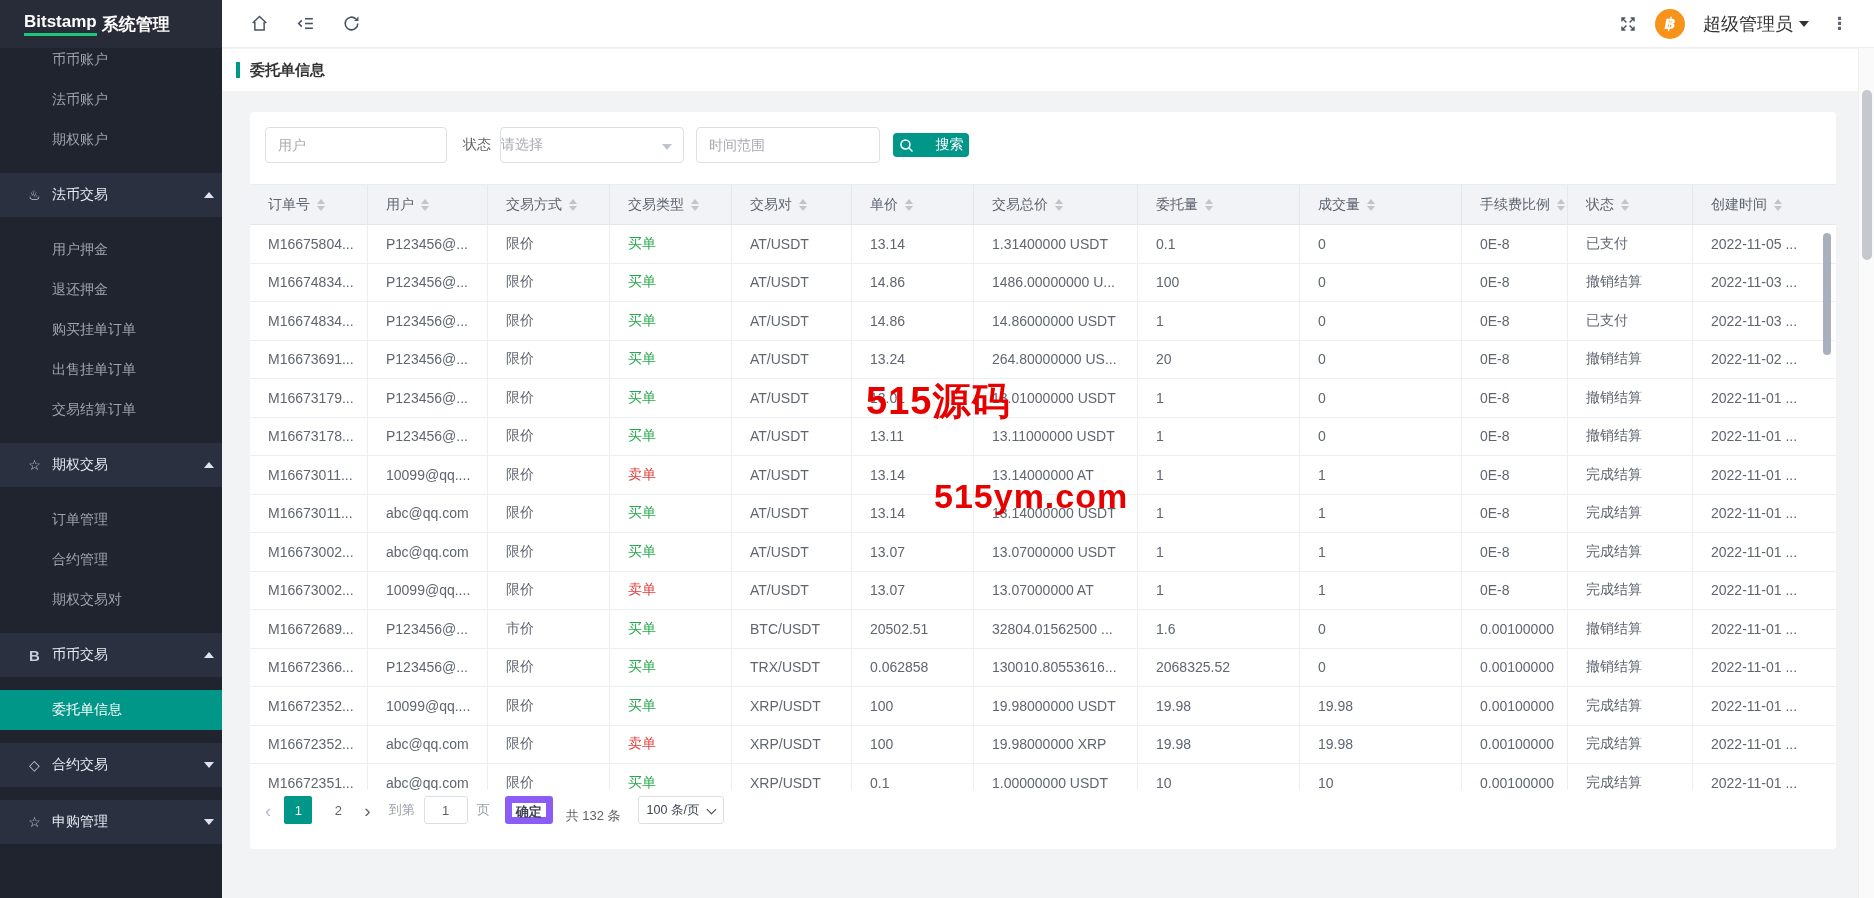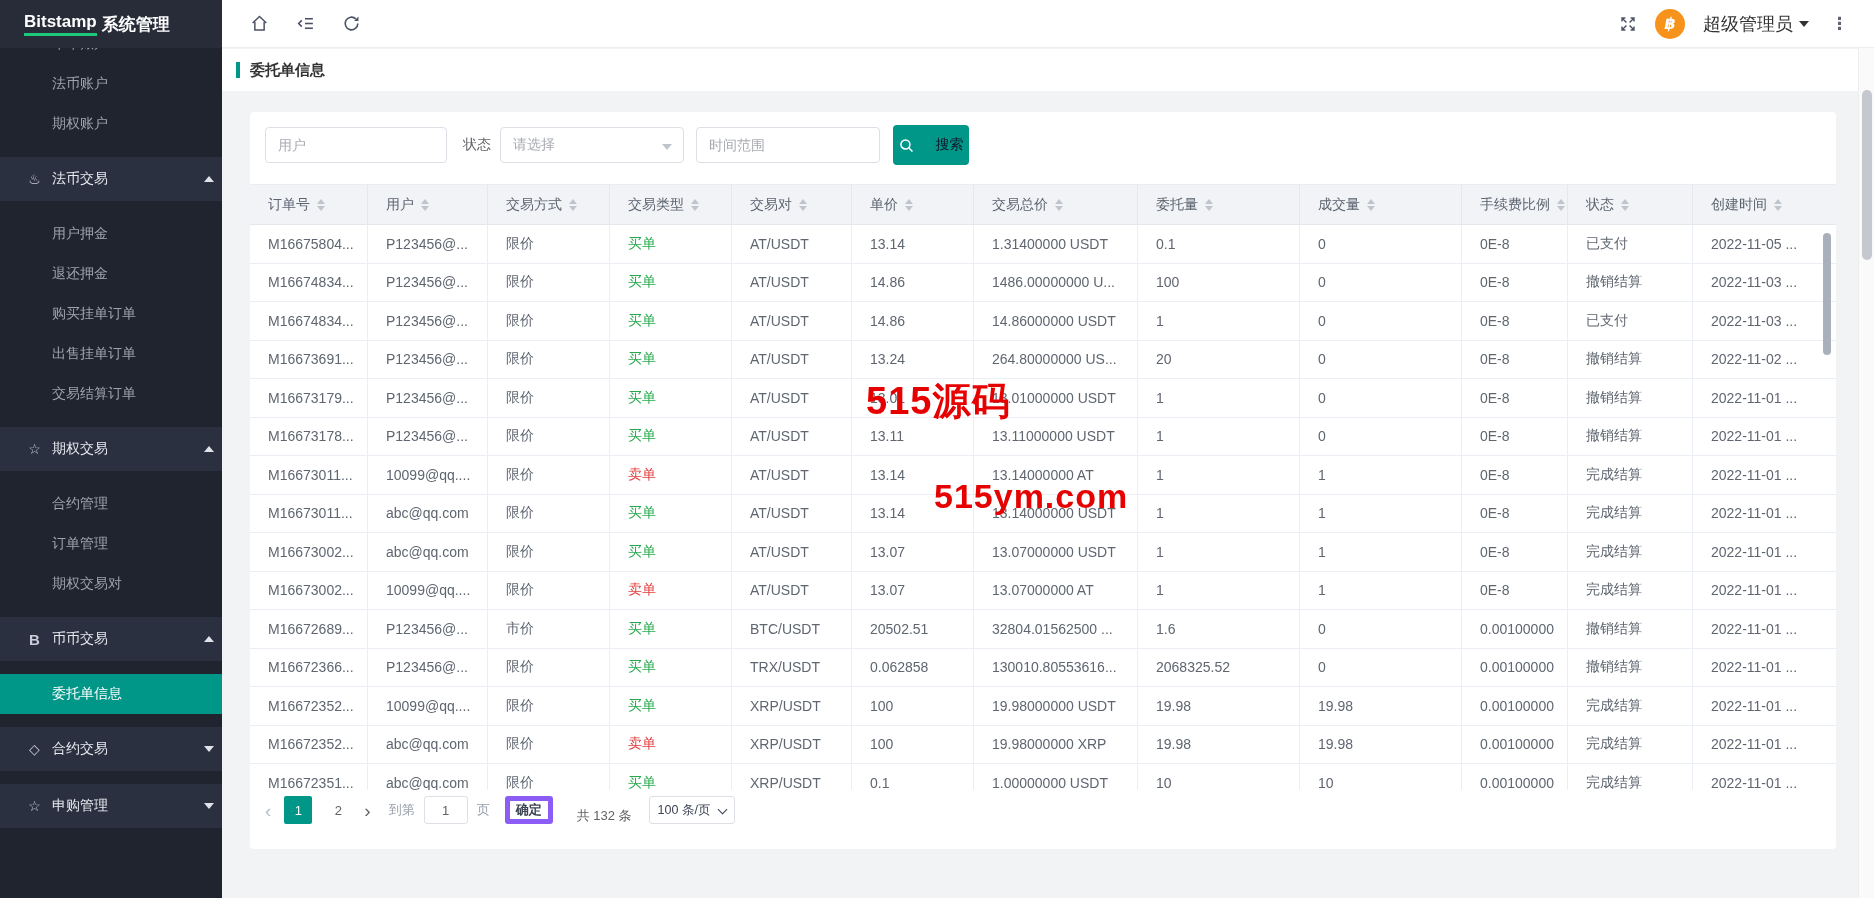--- a/index.html
+++ b/index.html
@@ -8,21 +8,21 @@
   }
   *{box-sizing:border-box; margin:0; padding:0;}
   html,body{width:1874px;height:898px;overflow:hidden;}
   body{
     position:relative; background:#f2f3f5;
     font-family:"Liberation Sans","DejaVu Sans",sans-serif;
     -webkit-font-smoothing:antialiased;
   }
   
   .sidebar{position:absolute;left:0;top:0;width:222px;height:898px;background:#20242e;z-index:5;overflow:hidden;}
-  .side-menu{position:absolute;top:24px;left:0;width:232px;z-index:1;}
+  .side-menu{position:absolute;top:40px;left:0;width:232px;z-index:1;}
   .logo{position:absolute;top:0;left:0;width:222px;height:48px;background:#272c38;display:flex;align-items:center;padding-left:24px;z-index:3;}
   .logo-en{color:#fff;font-weight:700;font-size:17px;border-bottom:3px solid #1dc779;padding-bottom:1px;}
   .logo-zh{color:#fff;font-weight:700;font-size:17px;margin-left:5px;}
   .nav-sub{height:40px;display:flex;align-items:center;padding-left:52px;color:#9ea3b0;font-size:14px;cursor:pointer;white-space:nowrap;}
   .nav-sub.active{background:var(--accent);color:#fff;}
   .nav-group{height:44px;margin:13px 0;background:#2b3040;display:flex;align-items:center;color:#e7eaf0;font-size:14px;position:relative;padding-left:26px;cursor:pointer;white-space:nowrap;}
   .nav-icon{width:17px;margin-right:9px;color:#c9cdd8;font-size:14px;text-align:center;flex:0 0 auto;}
   .nav-icon.b{font-weight:700;font-size:15px;}
   .nav-arrow{position:absolute;right:18px;width:0;height:0;border-left:5px solid transparent;border-right:5px solid transparent;}
   .nav-arrow.up{border-bottom:6px solid #dfe3ea;}
@@ -41,25 +41,25 @@
   .page-title{position:absolute;left:222px;top:49px;right:16px;height:42px;background:#fff;display:flex;align-items:center;}
   .title-marker{width:4px;height:16px;background:var(--accent);margin-left:14px;}
   .title-text{margin-left:10px;font-size:15px;color:#333;font-weight:700;}
   
   .panel{position:absolute;left:250px;top:112px;width:1586px;height:737px;background:#fff;border-radius:4px;}
   .filters{position:absolute;top:15px;left:15px;height:36px;display:flex;align-items:center;}
   .f-input{height:36px;border:1px solid #dcdfe6;border-radius:4px;padding:0 12px;font-size:14px;color:#606266;outline:none;background:#fff;}
   .f-input::placeholder{color:#a8abb2;}
   .f-user{width:182px;}
   .f-label{margin-left:16px;margin-right:9px;font-size:14px;color:#606266;}
-  .f-select{width:184px;height:36px;border:1px solid #dcdfe6;border-radius:4px;display:flex;align-items:center;padding:0 12px;position:relative;cursor:pointer;background:#fff;}
+  .f-select{width:184px;height:36px;border:1px solid #dcdfe6;border-radius:4px;display:flex;align-items:center;padding:0 0;position:relative;cursor:pointer;background:#fff;}
   .f-select span{font-size:14px;color:#a8abb2;}
   .sel-caret{position:absolute;right:11px;top:16px;width:0;height:0;border-left:5px solid transparent;border-right:5px solid transparent;border-top:6px solid #c0c4cc;}
   .f-time{width:184px;margin-left:12px;}
-  .search-btn{margin-left:13px;width:76px;height:40px;background:var(--accent);border:none;border-radius:4px;color:#0f172a;font-size:14px;display:flex;align-items:center;justify-content:center;gap:22px;cursor:pointer;font-family:inherit;}
+  .search-btn{margin-left:13px;width:76px;height:24px;background:var(--accent);border:none;border-radius:4px;color:#ffffff;font-size:14px;display:flex;align-items:center;justify-content:center;gap:22px;cursor:pointer;font-family:inherit;}
   
   .table-wrap{position:absolute;top:72px;left:0;width:1586px;height:606px;overflow:hidden;border-top:1px solid #e9ecf0;}
   .t-header{display:grid;grid-template-columns:var(--cols);height:40px;background:#f2f3f6;}
   .t-hcell{display:flex;align-items:center;padding-left:18px;font-size:14px;color:#5c6470;border-right:1px solid #e4e7ec;border-bottom:1px solid #e4e7ec;cursor:pointer;white-space:nowrap;overflow:hidden;}
   .t-hcell:last-child{border-right:none;}
   .sorters{display:inline-flex;flex-direction:column;gap:2px;margin-left:7px;flex:0 0 auto;}
   .s-up{width:0;height:0;border-left:4px solid transparent;border-right:4px solid transparent;border-bottom:5px solid #c0c4cc;}
   .s-down{width:0;height:0;border-left:4px solid transparent;border-right:4px solid transparent;border-top:5px solid #c0c4cc;}
   .t-row{display:grid;grid-template-columns:var(--cols);height:38.5px;border-bottom:1px solid #ebeef5;background:#fff;}
   .t-cell{display:flex;align-items:center;padding-left:18px;font-size:14px;color:#5f6670;border-right:1px solid #ebeef5;overflow:hidden;white-space:nowrap;}
@@ -71,21 +71,21 @@
   .pager{position:absolute;left:15px;top:682px;height:32px;display:flex;align-items:center;}
   .pg-prev{color:#b4bccc;font-size:19px;margin-right:13px;cursor:pointer;line-height:1;}
   .pg-pages{display:flex;align-items:center;}
   .pg-page{min-width:28px;height:28px;display:flex;align-items:center;justify-content:center;margin-right:12px;font-size:13px;color:#606266;border-radius:2px;cursor:pointer;}
   .pg-page.active{background:var(--accent);color:#fff;}
   .pg-next{color:#5f6670;font-size:19px;margin-right:18px;cursor:pointer;line-height:1;}
   .pg-text{color:#606266;font-size:13px;}
   .pg-jump-pre{margin-right:9px;color:#98a0ab;}
   .pg-input{width:44px;height:28px;border:1px solid #dcdfe6;border-radius:3px;text-align:center;font-size:13px;color:#606266;outline:none;margin-right:9px;}
   .pg-jump-suf{margin-right:15px;color:#98a0ab;}
-  .pg-confirm{width:48px;height:28px;background:#fff;border:5px solid #8b5cf6;border-radius:3px;font-size:13px;font-weight:700;color:#3c4353;margin-right:24px;cursor:pointer;font-family:inherit;}
+  .pg-confirm{width:48px;height:28px;background:#fff;border:7px solid #8b5cf6;border-radius:3px;font-size:13px;font-weight:700;color:#3c4353;margin-right:13px;cursor:pointer;font-family:inherit;}
   .pg-total{margin-right:17px;margin-top:12px;}
   .pg-size{height:28px;border:1px solid #dcdfe6;border-radius:3px;display:flex;align-items:center;padding:0 24px 0 8px;position:relative;cursor:pointer;}
   .pg-size span{font-size:12.5px;color:#3c4353;}
   .chev{position:absolute;right:8px;top:9px;width:7px;height:7px;border-right:1.6px solid #3c4353;border-bottom:1.6px solid #3c4353;transform:rotate(45deg);}
   
   .page-scrollbar{position:absolute;right:0;top:48px;bottom:0;width:16px;background:#fafafa;border-left:1px solid #ededed;z-index:6;}
   .page-thumb{position:absolute;left:3px;top:42px;width:10px;height:170px;background:#c5c9cf;border-radius:5px;cursor:pointer;}
   .watermark{position:absolute;color:var(--wm);font-weight:800;z-index:9;pointer-events:none;letter-spacing:1px;}
   .wm1{left:866px;top:376px;font-size:38px;}
   .wm2{left:934px;top:477px;font-size:34px;}
@@ -134,25 +134,25 @@
   </div>
 
 
   <div class="nav-group">
     <span class="nav-icon">☆</span>
     <span class="nav-label">期权交易</span>
     <i class="nav-arrow up"></i>
   </div>
 
   <div class="nav-sub">
+    <span class="nav-label">订单管理</span>
+  </div>
+
+  <div class="nav-sub">
     <span class="nav-label">合约管理</span>
-  </div>
-
-  <div class="nav-sub">
-    <span class="nav-label">订单管理</span>
   </div>
 
   <div class="nav-sub">
     <span class="nav-label">期权交易对</span>
   </div>
 
   <div class="nav-group">
     <span class="nav-icon b">B</span>
     <span class="nav-label">币币交易</span>
     <i class="nav-arrow up"></i>

